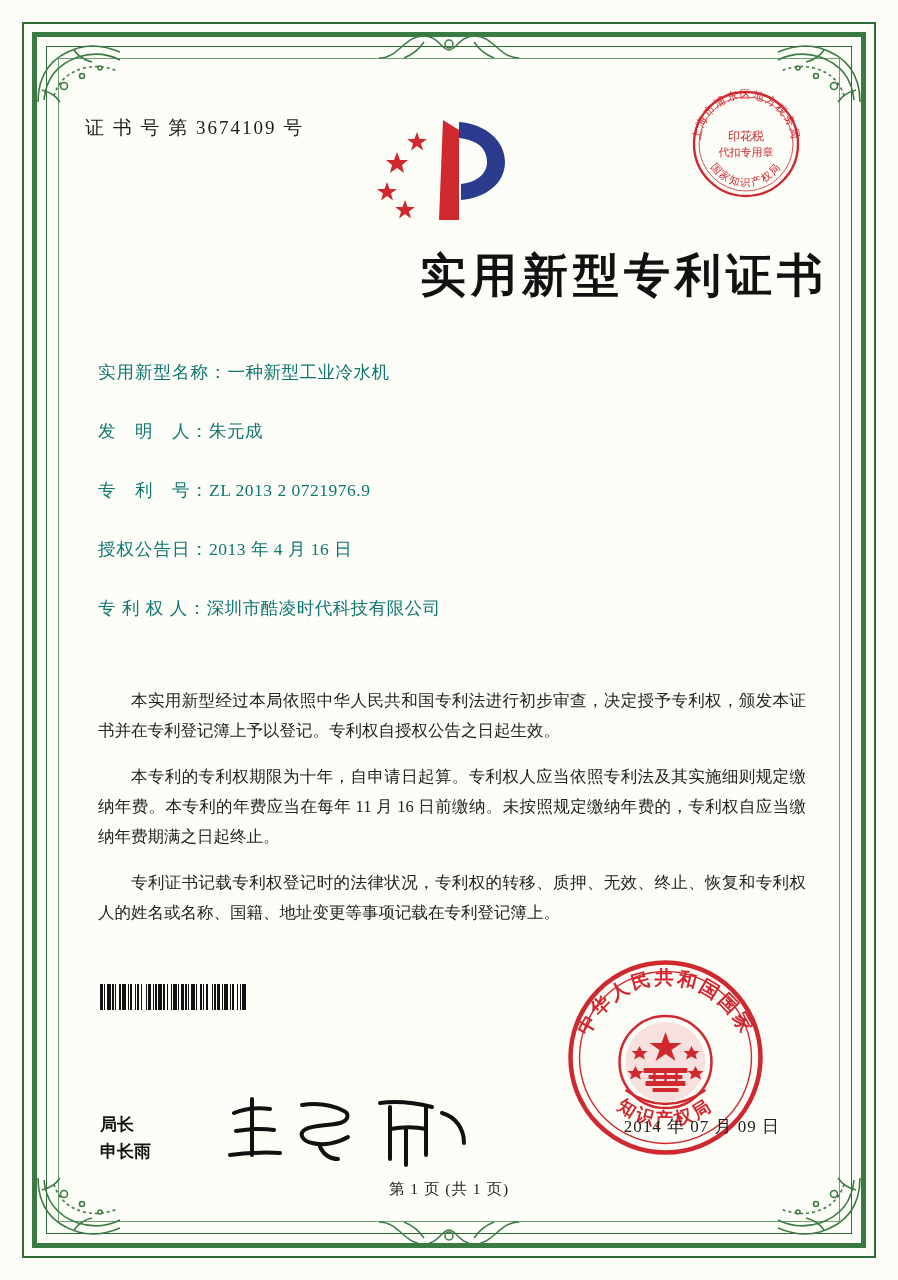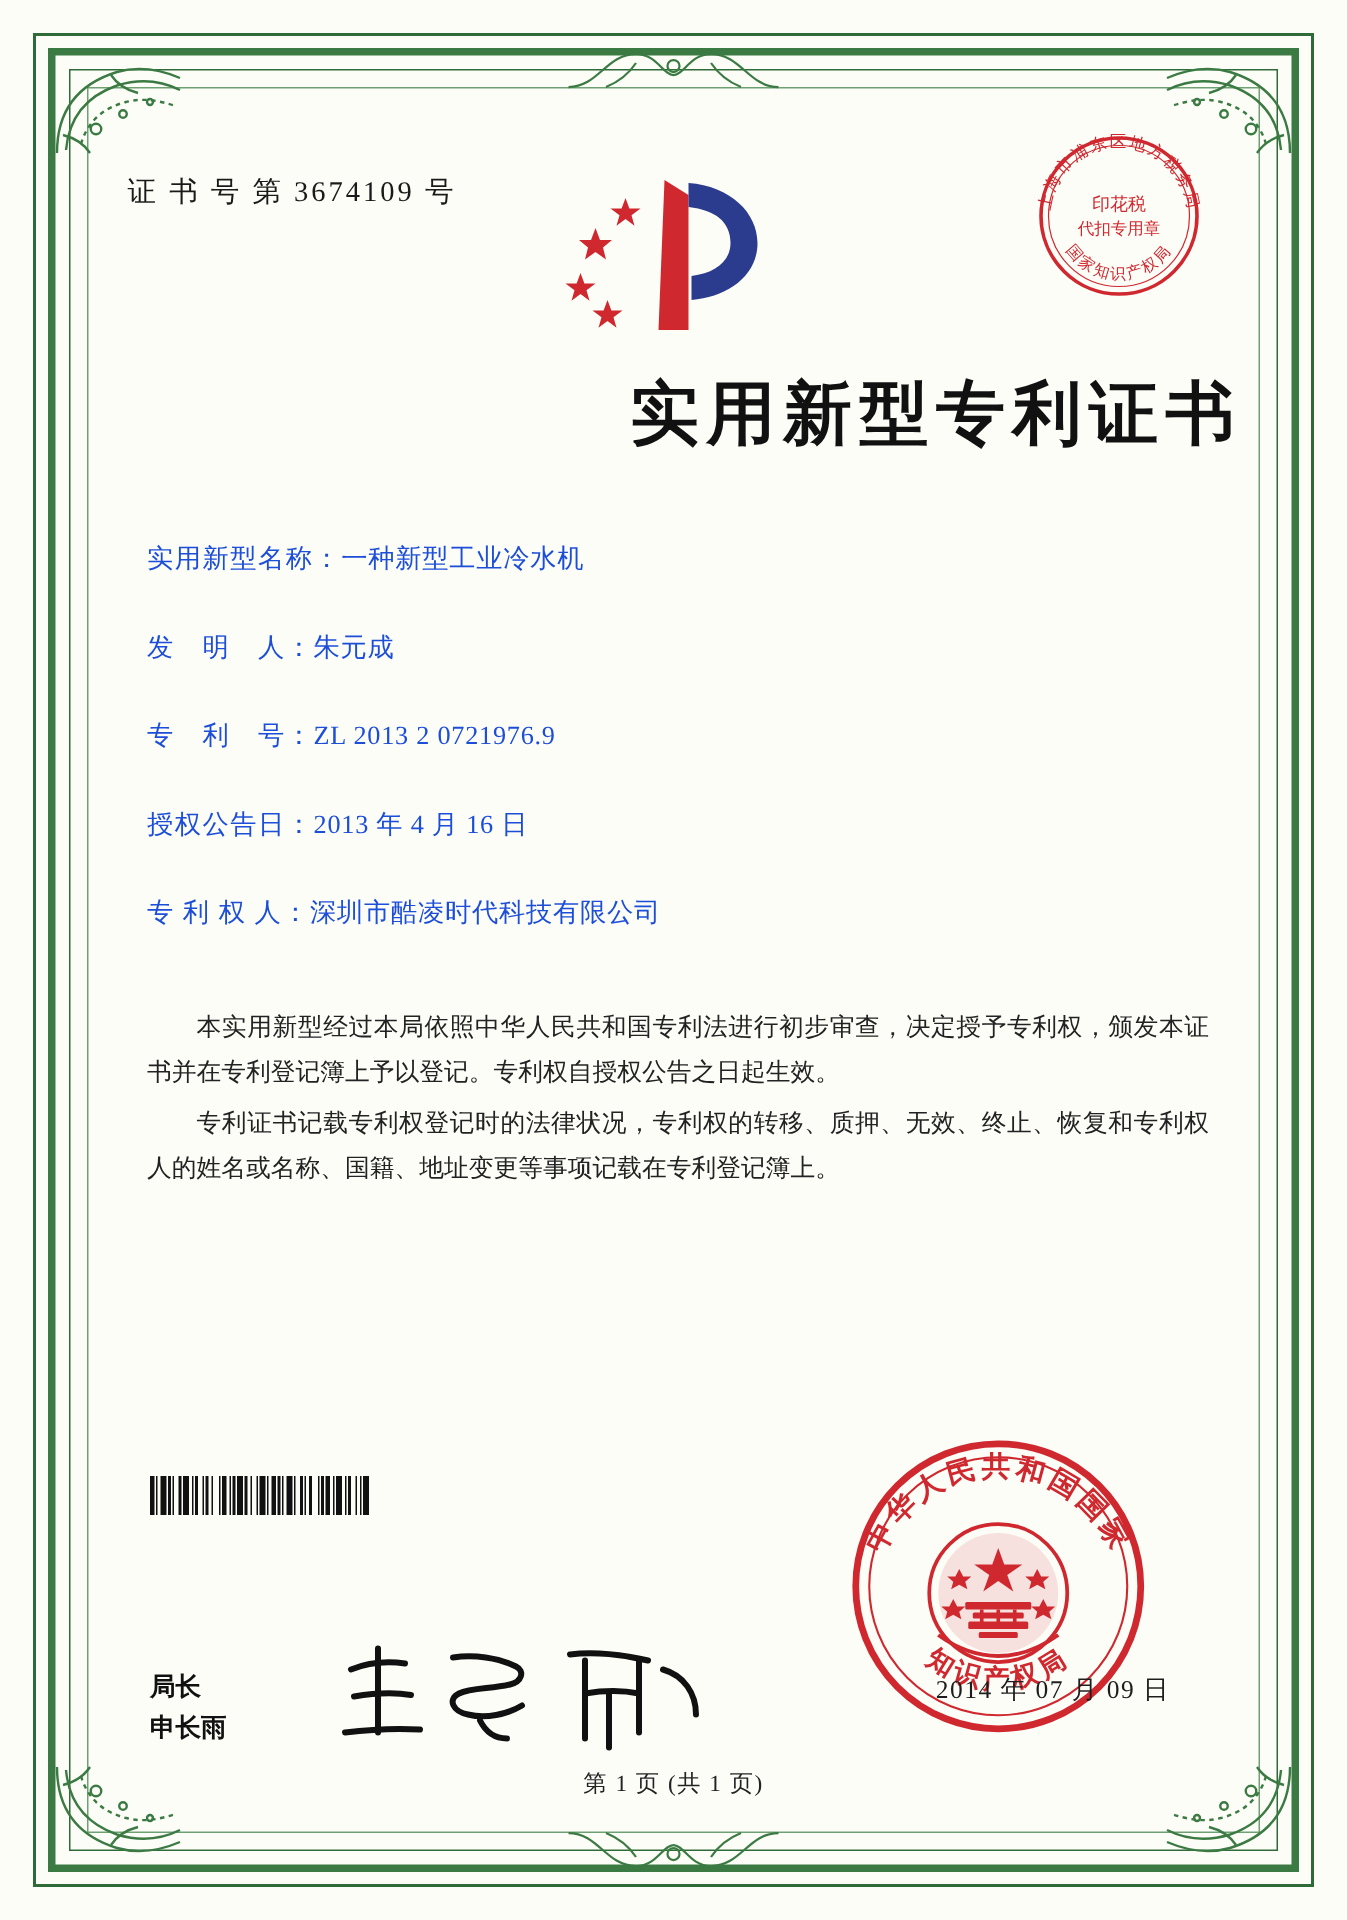--- a/index.html
+++ b/index.html
@@ -120,21 +120,21 @@
   }
 
   .fields {
     position: absolute;
     left: 28px;
     top: 290px;
     right: 20px;
   }
   .field {
     font-size: 17.5px;
-    color: #1d4ed8;
+    color: #0f766e;
     margin-bottom: 35px;
     white-space: nowrap;
   }
   .field .lbl {
     letter-spacing: 1px;
   }
   .field .val {
     letter-spacing: 0.5px;
   }
 
@@ -142,21 +142,21 @@
     position: absolute;
     left: 28px;
     right: 22px;
     top: 600px;
     font-size: 16.5px;
     line-height: 30px;
     color: #222;
     text-align: justify;
   }
   .paragraphs p {
-    margin: 0 0 4px 0;
+    margin: 16px 0 4px 0;
     text-indent: 2em;
   }
 
   
   .barcode {
     position: absolute;
     left: 30px;
     bottom: 200px;
     width: 258px;
     height: 26px;
@@ -353,20 +353,21 @@
       <div class="field">
         <span class="lbl">授权公告日：</span><span class="val">2013 年 4 月 16 日</span>
       </div>
       <div class="field">
         <span class="lbl">专 利 权 人：</span><span class="val">深圳市酷凌时代科技有限公司</span>
       </div>
     </div>
 
     <div class="paragraphs">
       <p>本实用新型经过本局依照中华人民共和国专利法进行初步审查，决定授予专利权，颁发本证书并在专利登记簿上予以登记。专利权自授权公告之日起生效。</p>
+      <p>本专利的专利权期限为十年，自申请日起算。专利权人应当依照专利法及其实施细则规定缴纳年费。本专利的年费应当在每年 11 月 16 日前缴纳。未按照规定缴纳年费的，专利权自应当缴纳年费期满之日起终止。</p>
       <p>专利证书记载专利权登记时的法律状况，专利权的转移、质押、无效、终止、恢复和专利权人的姓名或名称、国籍、地址变更等事项记载在专利登记簿上。</p>
     </div>
 
     <div class="barcode" id="barcode">
         <i style="width: 3px;"></i>
         <i style="width: 1px; background: transparent;"></i>
         <i style="width: 1px;"></i>
         <i style="width: 2px; background: transparent;"></i>
         <i style="width: 4px;"></i>
         <i style="width: 1px; background: transparent;"></i>

